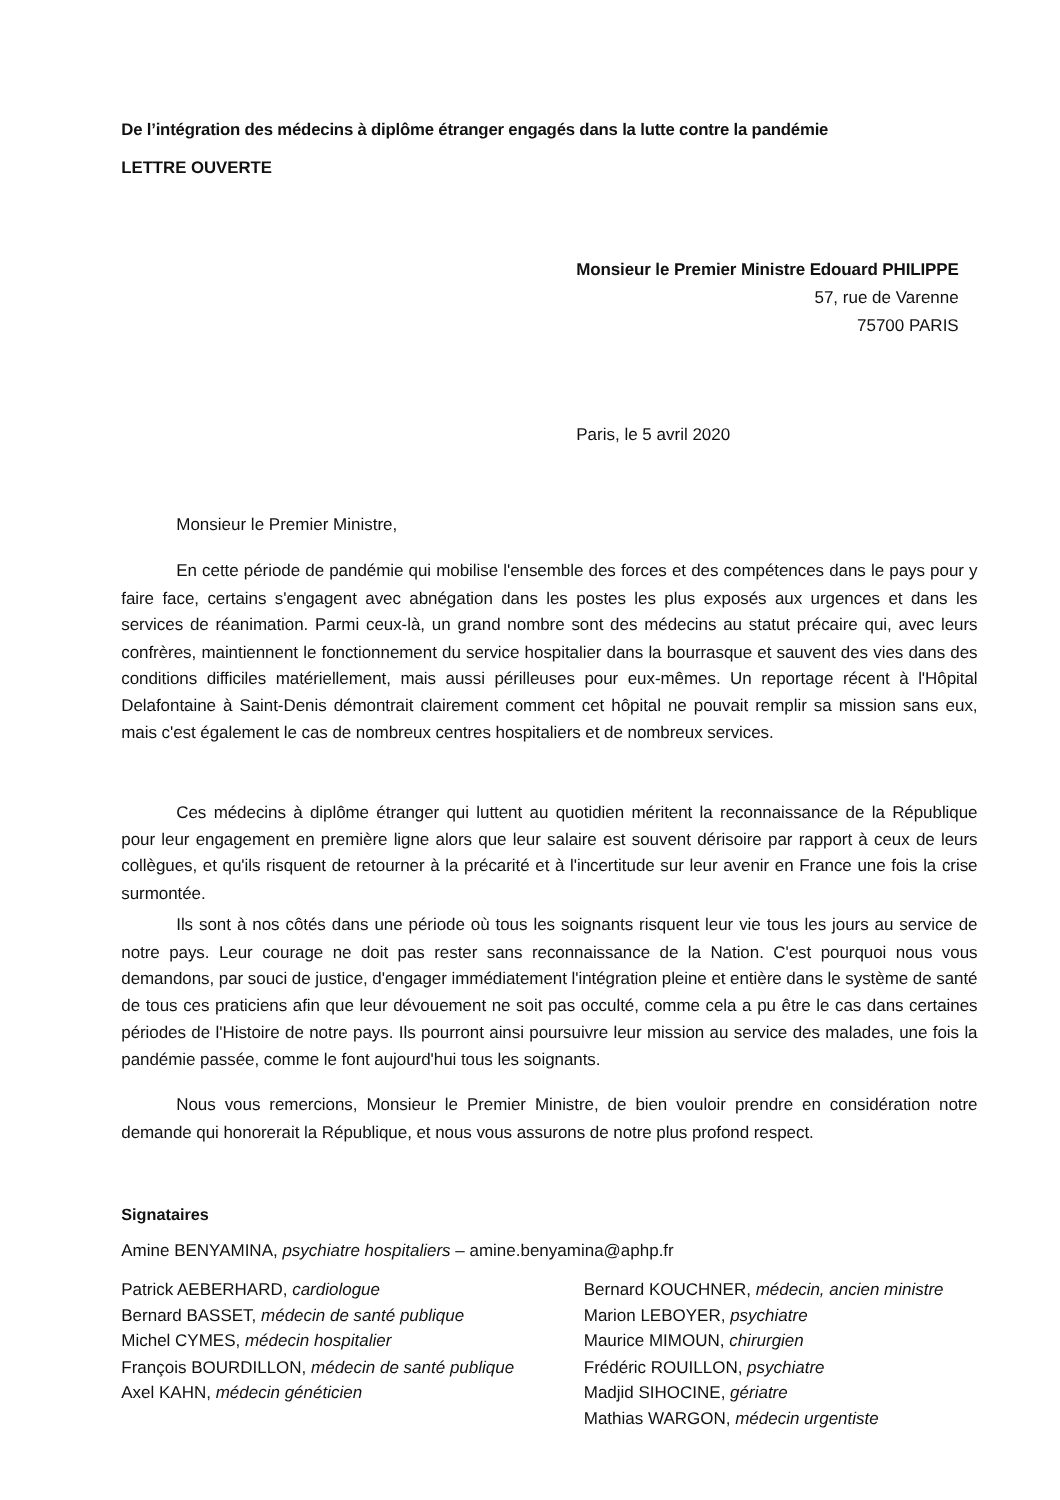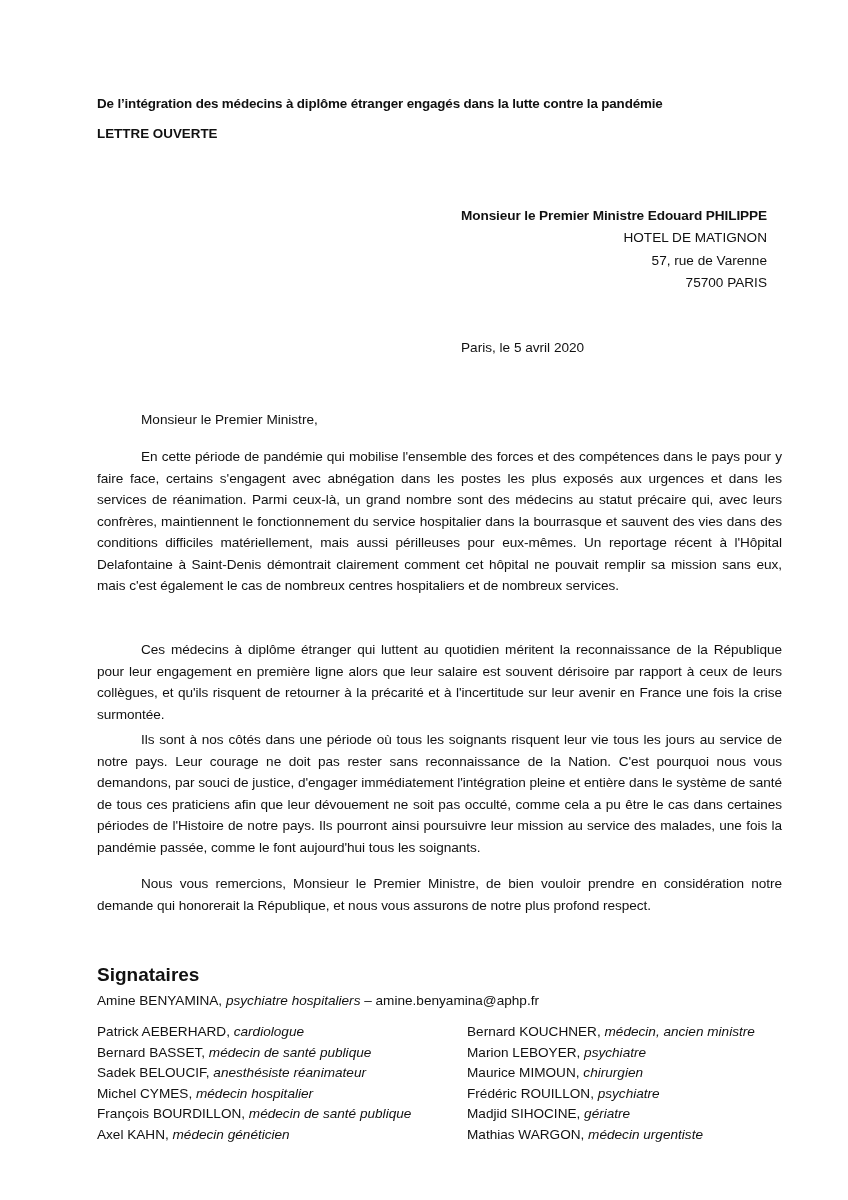--- a/index.html
+++ b/index.html
@@ -15,39 +15,38 @@
     .addr { left: 445px; top: 193px; font-size: 13.6px; line-height: 22.3px; text-align: right; }
     .addr .bold { font-weight: bold; letter-spacing: -0.1px; white-space: nowrap; }
     .date { left: 445px; top: 328px; font-size: 13.6px; white-space: nowrap; }
     .salutation { left: 125px; top: 400px; font-size: 13.6px; white-space: nowrap; }
     .body-text { left: 81px; width: 685px; font-size: 13.6px; line-height: 21.5px; text-align: justify; letter-spacing: -0.05px; }
     .body-text.indent { text-indent: 44px; }
     .p1 { top: 434px; }
     .p2 { top: 627px; }
     .p3 { top: 717px; }
     .p4 { top: 861px; }
-    .sig-head { left: 81px; top: 952px; font-weight: bold; font-size: 19px; }
+    .sig-head { left: 81px; top: 952px; font-weight: bold; font-size: 13px; }
     .sig-main { left: 81px; top: 981px; font-size: 13.6px; white-space: nowrap; }
     .col { font-size: 13.6px; line-height: 20.6px; white-space: nowrap; }
     .col-left { left: 81px; top: 1010px; }
     .col-right { left: 451px; top: 1010px; }
     .role { font-style: italic; }
     .line { display: block; }
   </style>
 </head>
 <body>
 
 <div class="page">
 
   <div class="abs title">De l’intégration des médecins à diplôme étranger engagés dans la lutte contre la pandémie</div>
   <div class="abs subtitle">LETTRE OUVERTE</div>
 
   <div class="abs addr">
     <span class="line bold">Monsieur le Premier Ministre Edouard PHILIPPE</span>
-    <span class="line">HOTEL DE MATIGNON</span>
     <span class="line">57, rue de Varenne</span>
     <span class="line">75700 PARIS</span>
   </div>
 
   <div class="abs date">Paris, le 5 avril 2020</div>
 
   <div class="abs salutation">Monsieur le Premier Ministre,</div>
 
   <p class="abs body-text indent p1" style="margin:0">En cette période de pandémie qui mobilise l'ensemble des forces et des compétences dans le pays pour y faire face, certains s'engagent avec abnégation dans les postes les plus exposés aux urgences et dans les services de réanimation. Parmi ceux-là, un grand nombre sont des médecins au statut précaire qui, avec leurs confrères, maintiennent le fonctionnement du service hospitalier dans la bourrasque et sauvent des vies dans des conditions difficiles matériellement, mais aussi périlleuses pour eux-mêmes. Un reportage récent à l'Hôpital Delafontaine à Saint-Denis démontrait clairement comment cet hôpital ne pouvait remplir sa mission sans eux, mais c'est également le cas de nombreux centres hospitaliers et de nombreux services.</p>
   <p class="abs body-text indent p2" style="margin:0">Ces médecins à diplôme étranger qui luttent au quotidien méritent la reconnaissance de la République pour leur engagement en première ligne alors que leur salaire est souvent dérisoire par rapport à ceux de leurs collègues, et qu'ils risquent de retourner à la précarité et à l'incertitude sur leur avenir en France une fois la crise surmontée.</p>
@@ -57,21 +56,20 @@
   <div class="abs sig-head">Signataires</div>
 
   <div class="abs sig-main">
     <span>Amine BENYAMINA,</span>
     <span class="role">psychiatre hospitaliers</span><span> – </span><span>amine.benyamina@aphp.fr</span>
   </div>
 
   <div class="abs col col-left">
     <div><span>Patrick AEBERHARD,</span> <span class="role">cardiologue</span></div>
     <div><span>Bernard BASSET,</span> <span class="role">médecin de santé publique</span></div>
-    <div><span>Sadek BELOUCIF,</span> <span class="role">anesthésiste réanimateur</span></div>
     <div><span>Michel CYMES,</span> <span class="role">médecin hospitalier</span></div>
     <div><span>François BOURDILLON,</span> <span class="role">médecin de santé publique</span></div>
     <div><span>Axel KAHN,</span> <span class="role">médecin généticien</span></div>
   </div>
 
   <div class="abs col col-right">
     <div><span>Bernard KOUCHNER,</span> <span class="role">médecin, ancien ministre</span></div>
     <div><span>Marion LEBOYER,</span> <span class="role">psychiatre</span></div>
     <div><span>Maurice MIMOUN,</span> <span class="role">chirurgien</span></div>
     <div><span>Frédéric ROUILLON,</span> <span class="role">psychiatre</span></div>

